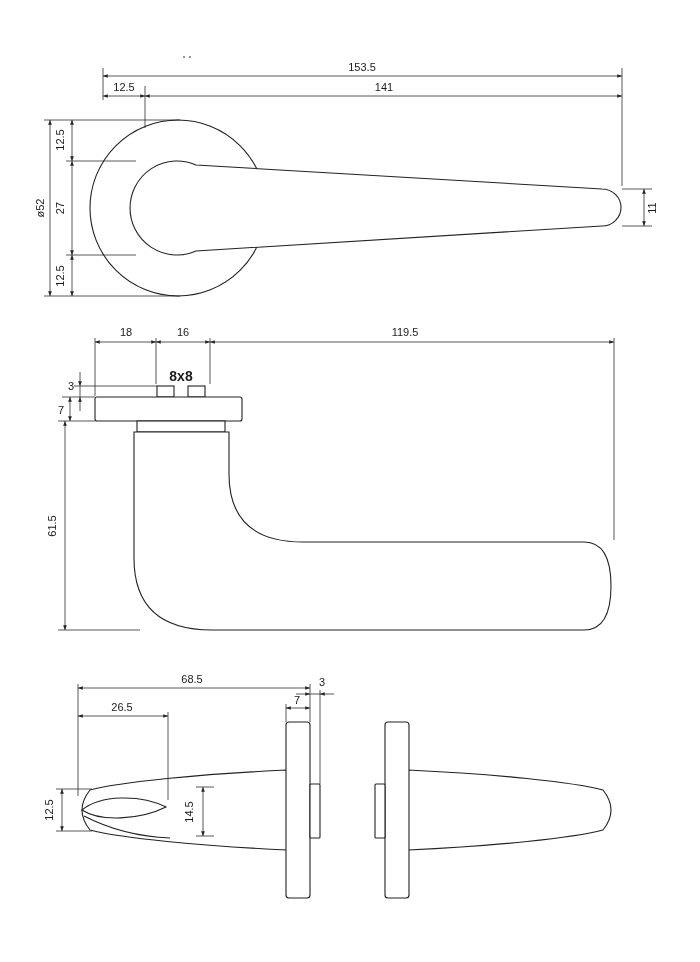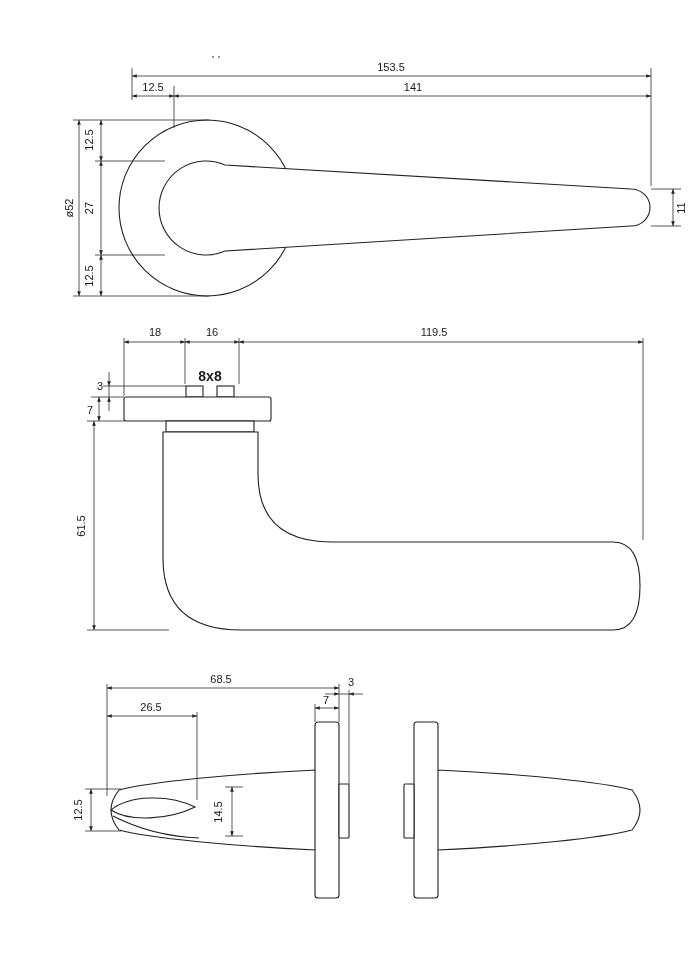--- a/index.html
+++ b/index.html
@@ -1,16 +1,16 @@
 <!DOCTYPE html>
 <html><head>
 <meta charset="utf-8">
 <style>
   html,body{margin:0;padding:0;background:#ffffff;}
-  #canvas{width:612px;height:962px;background:#ffffff;position:relative;font-family:"Liberation Sans",sans-serif;padding-left:29px;}
+  #canvas{width:612px;height:962px;background:#ffffff;position:relative;font-family:"Liberation Sans",sans-serif;}
   svg{display:block;}
   .shape{fill:#ffffff;stroke:#222222;stroke-width:1.1;}
   .shape-open{fill:none;stroke:#222222;stroke-width:1.1;}
   .dline{stroke:#222222;stroke-width:0.75;fill:none;}
   .eline{stroke:#222222;stroke-width:0.75;fill:none;}
   text{font-family:"Liberation Sans",sans-serif;font-size:11px;fill:#1a1a1a;}
   text.mid{text-anchor:middle;}
   text.end{text-anchor:end;}
   text.big{font-size:14px;font-weight:bold;}
 </style>

